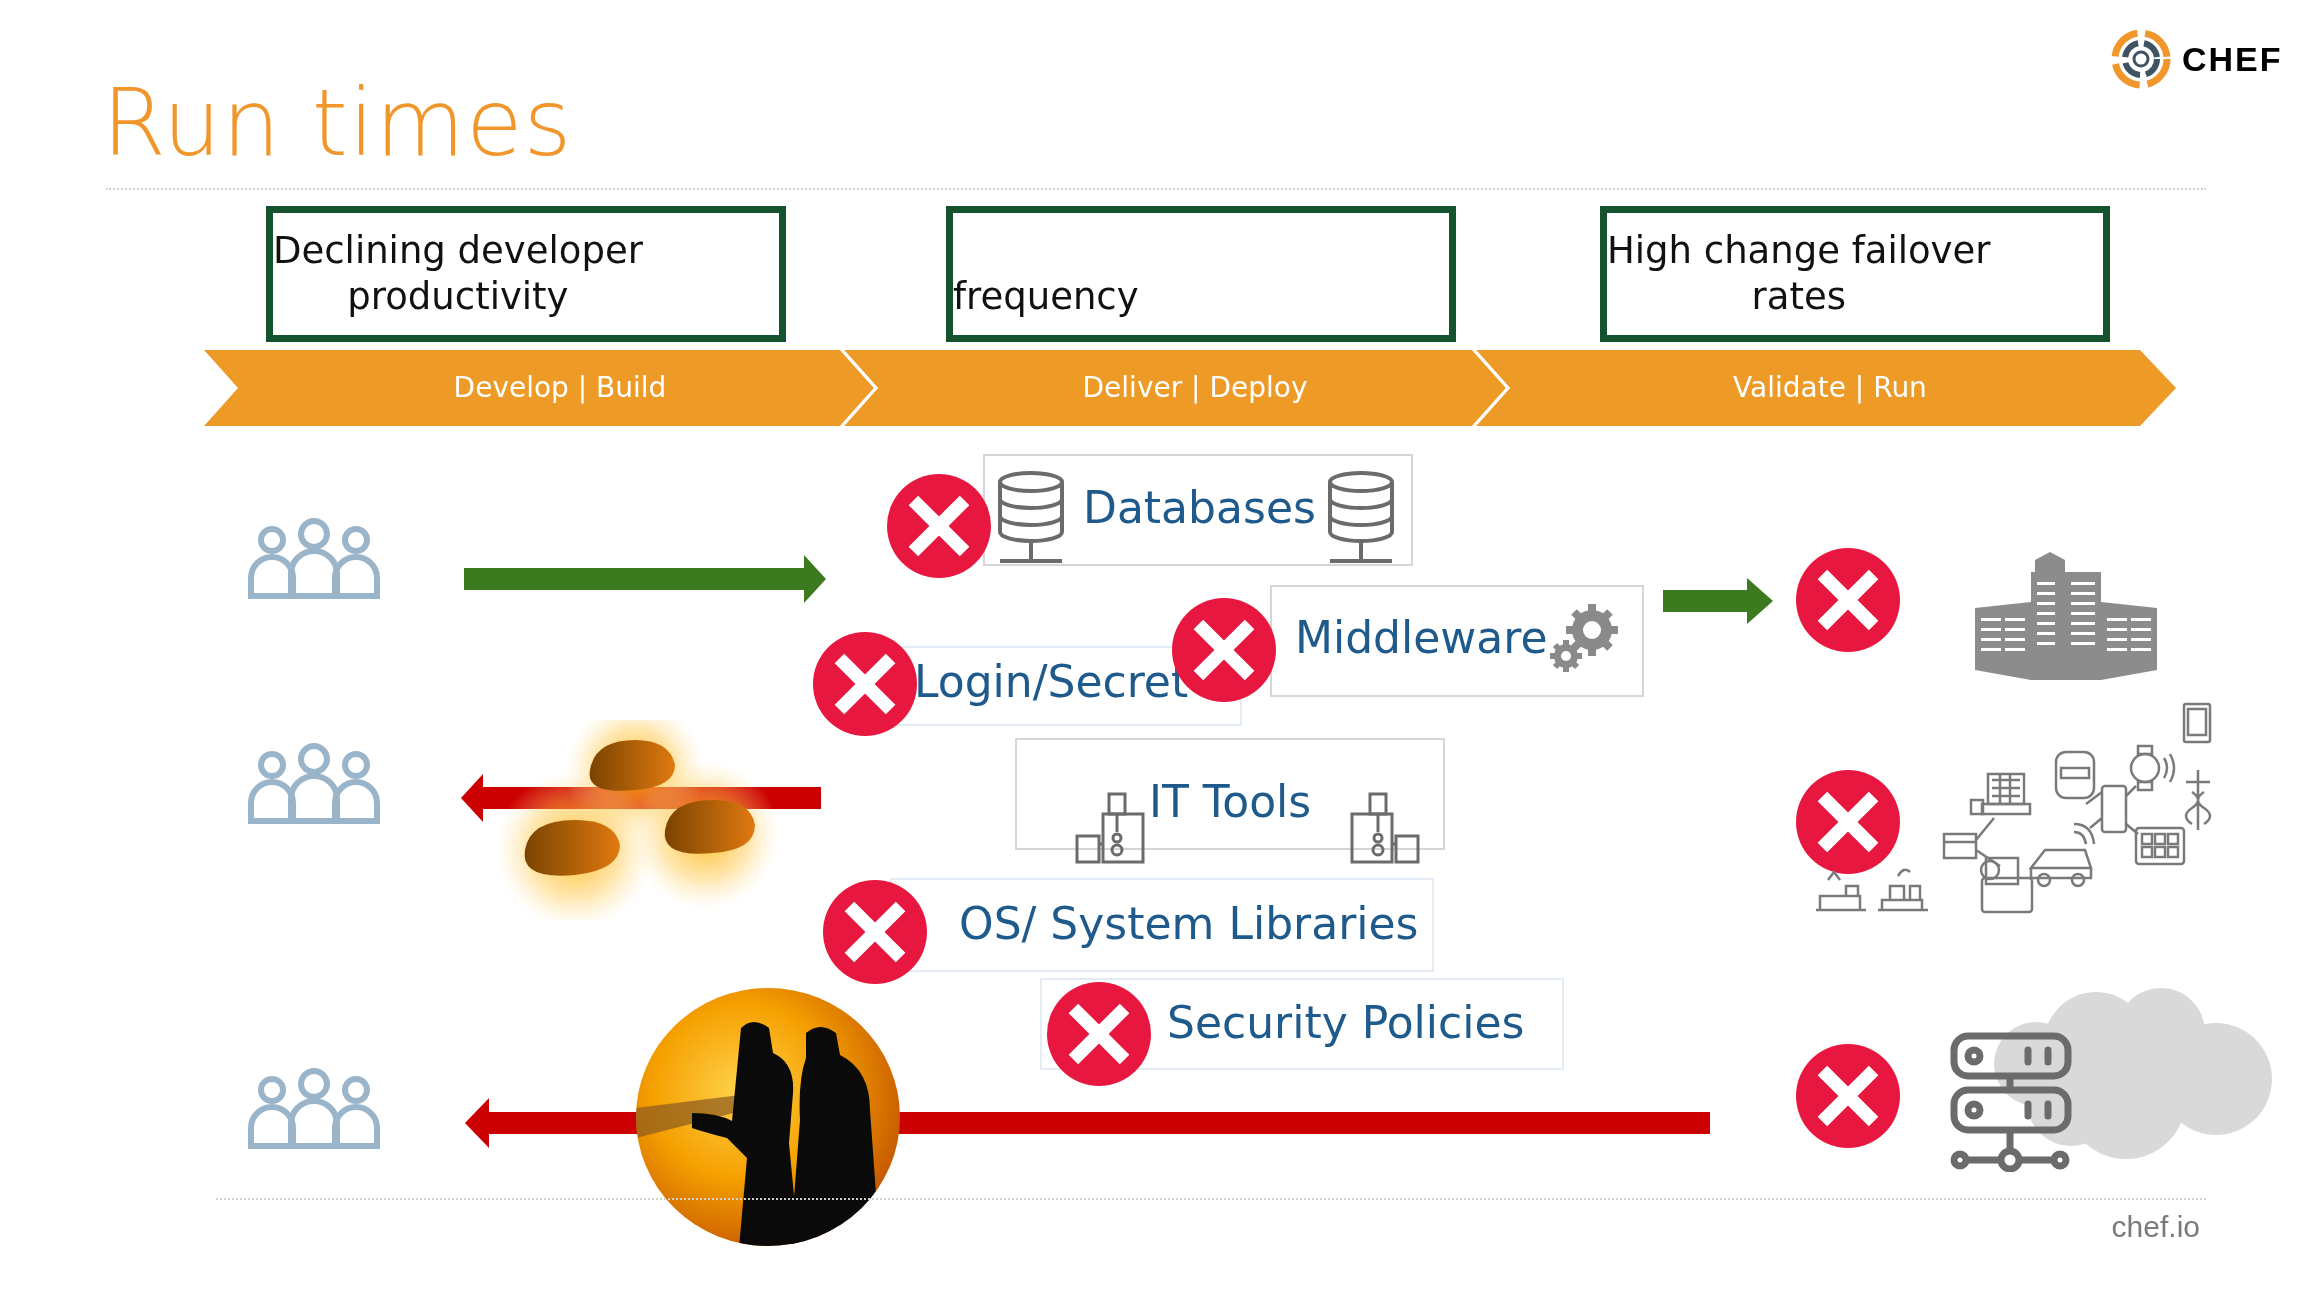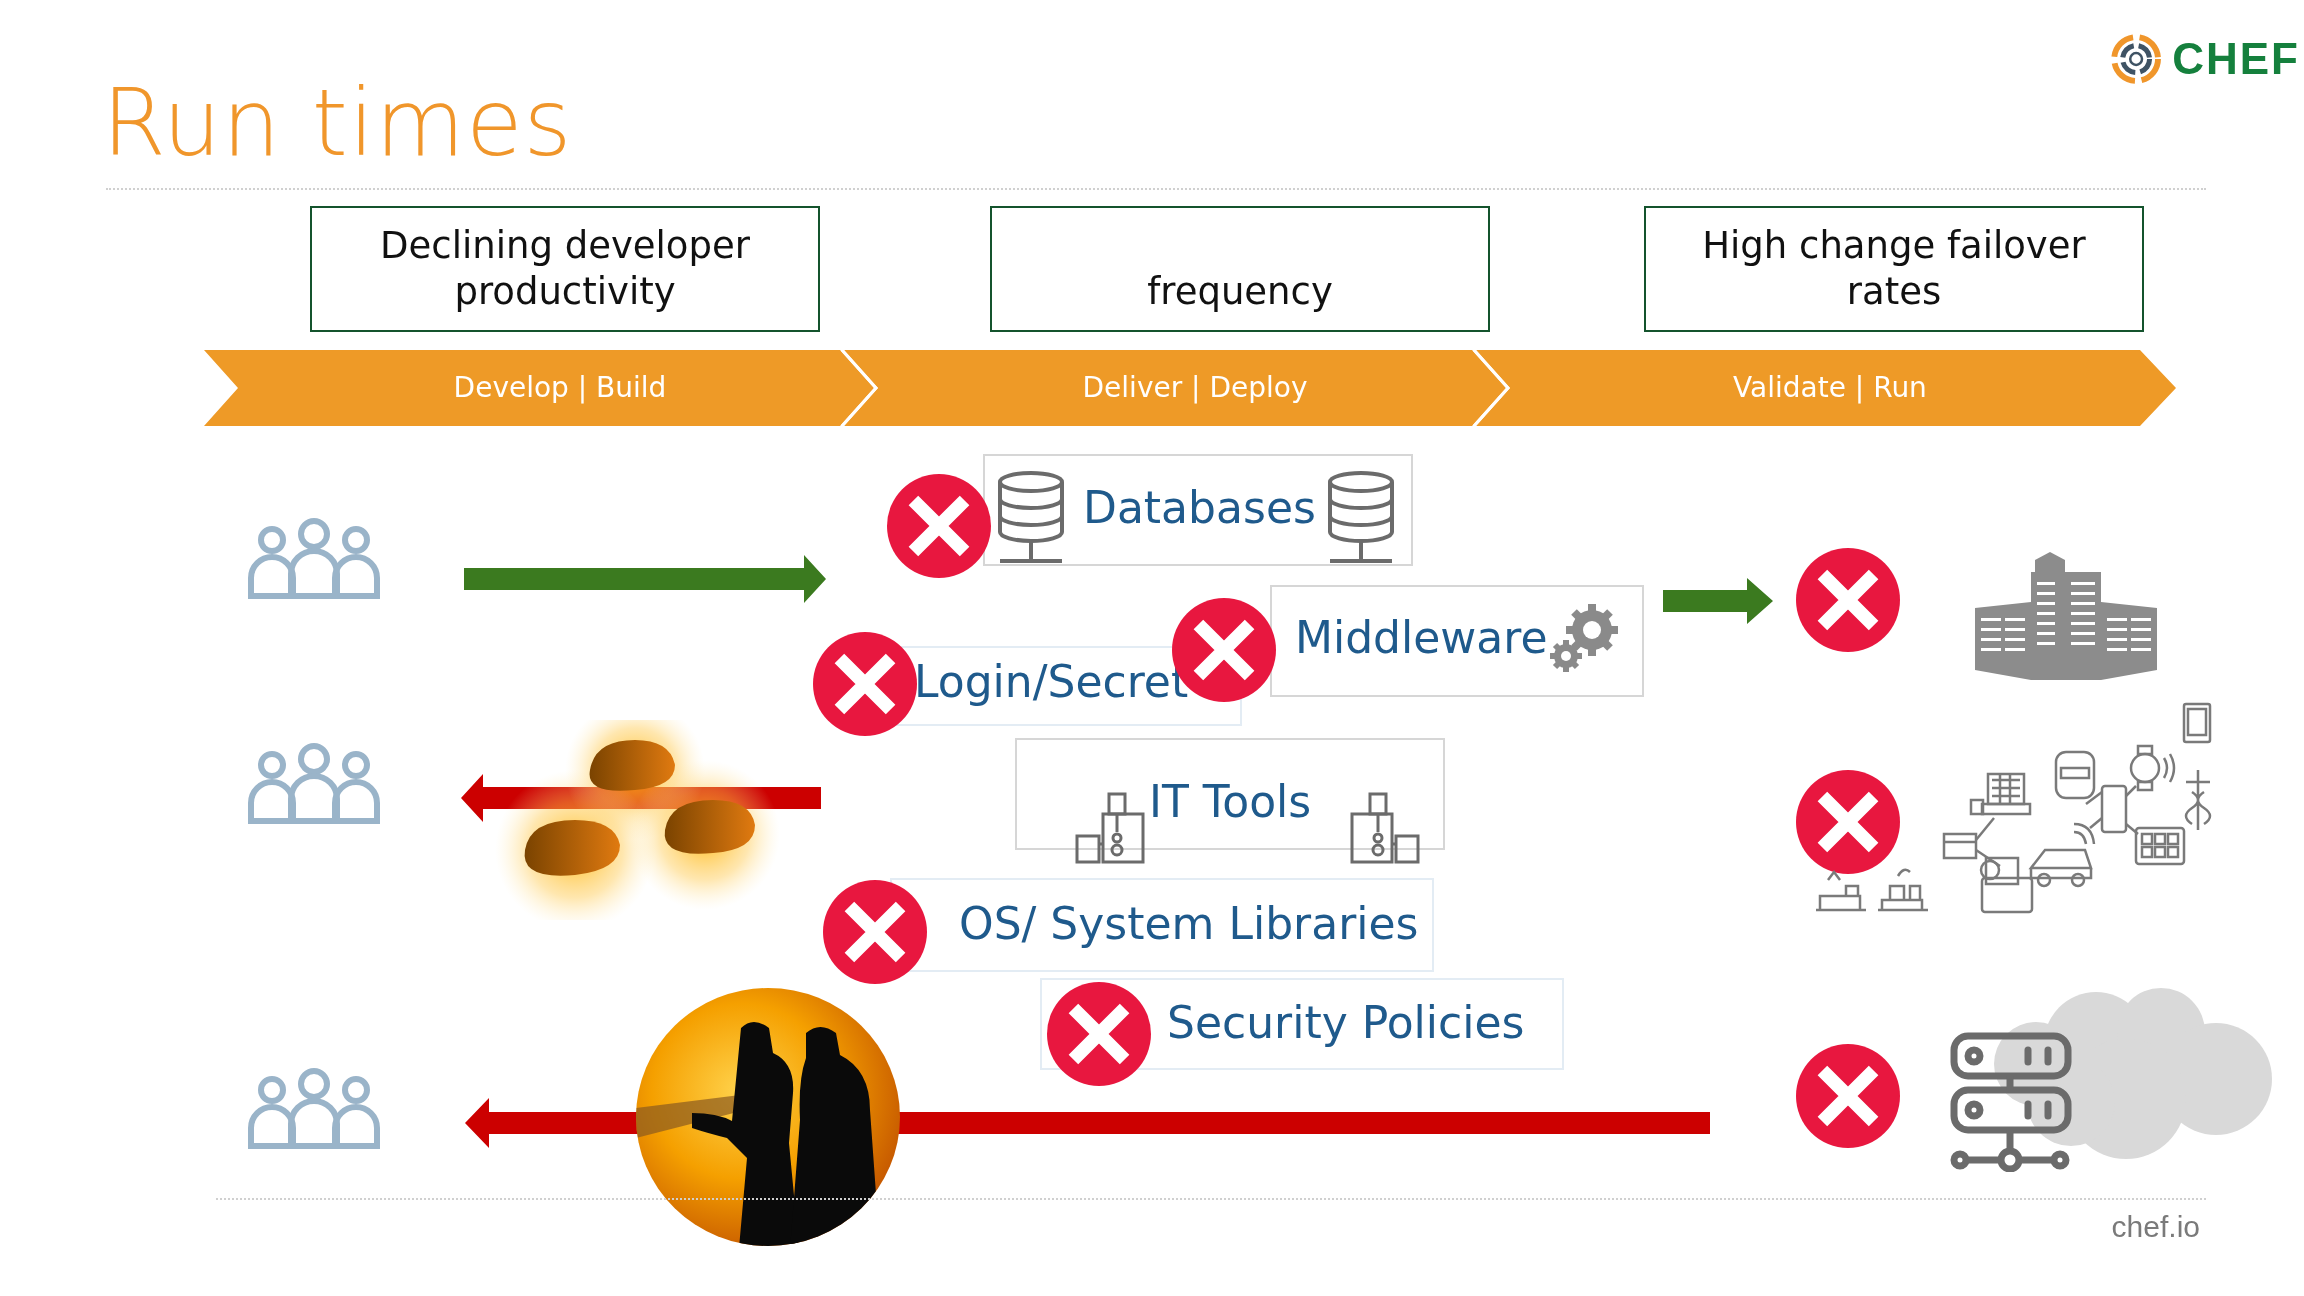--- a/index.html
+++ b/index.html
@@ -1,22 +1,22 @@
 <!DOCTYPE html>
 <html><head>
 <meta charset="utf-8">
 <style>
   html, body { margin:0; padding:0; background:#ffffff; }
   body { width:2304px; height:1296px; position:relative; overflow:hidden; font-family:"DejaVu Sans", sans-serif; }
   .abs { position:absolute; }
   .title { left:102px; top:70px; font-size:92px; color:#F0962B; font-weight:300; letter-spacing:1px; font-family:"DejaVu Sans", sans-serif; }
   .rule { position:absolute; height:0; border-top:2px dotted #d0d0d0; }
   .logo { left:2110px; top:24px; width:190px; height:70px; display:flex; align-items:center; gap:10px; }
-  .logo-text { font-family:"Liberation Sans", sans-serif; font-weight:bold; font-size:44px; color:#15803d; letter-spacing:2px; }
-  .problem { position:absolute; border:2px solid #14532d; background:#fff; display:flex; align-items:center; justify-content:center; text-align:center; font-size:37px; line-height:46px; color:#111; font-family:"DejaVu Sans", sans-serif;margin-left:44px; }
+  .logo-text { font-family:"Liberation Sans", sans-serif; font-weight:bold; font-size:34px; color:#000000; letter-spacing:2px; }
+  .problem { position:absolute; border:7px solid #14532d; background:#fff; display:flex; align-items:center; text-align:center; font-size:37px; line-height:46px; color:#111; font-family:"DejaVu Sans", sans-serif; }
   .stage { position:absolute; top:350px; height:75px; display:flex; align-items:center; justify-content:center; color:#fff; font-size:28px; font-family:"DejaVu Sans", sans-serif; }
   .item-box { position:absolute; border:2px solid #d6d6d6; background:#fff; }
   .item-box.light { border-color:#e3ecf4; }
   .item-label { position:absolute; color:#1F5A8C; font-size:44px; font-family:"DejaVu Sans", sans-serif; white-space:nowrap; }
   .xbtn { position:absolute; width:104px; height:104px; border-radius:50%; background:#E8173F; }
   .xbtn svg { width:100%; height:100%; }
   .people { position:absolute; width:134px; height:82px; }
   .footer { right:104px; top:1210px; font-family:"Liberation Sans", sans-serif; font-size:30px; color:#7a7a7a; }
 </style>
 </head>

